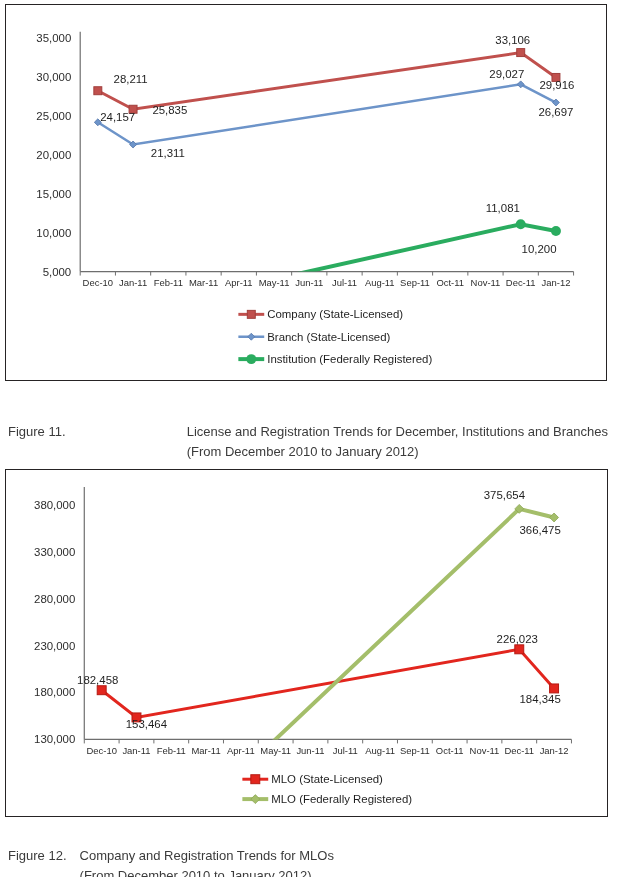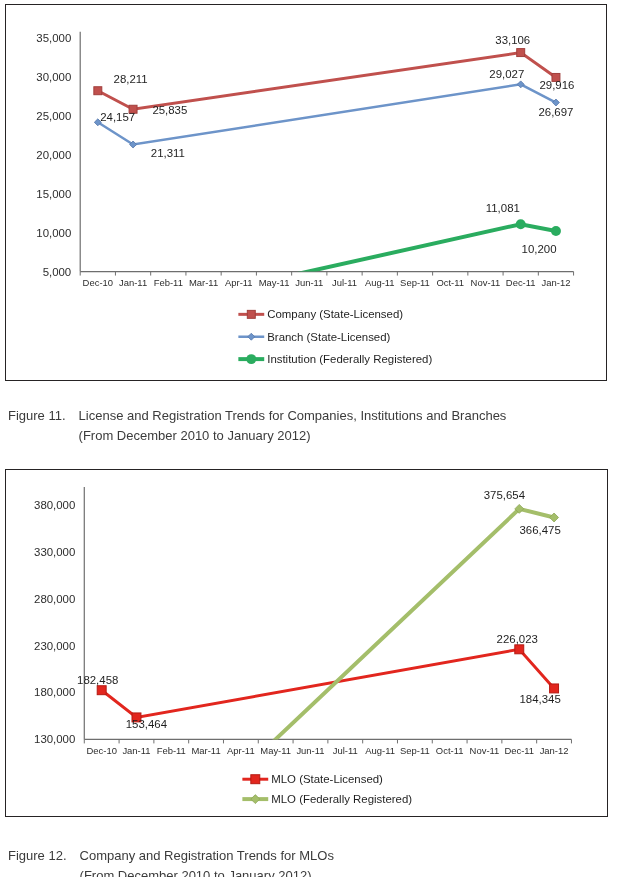--- a/index.html
+++ b/index.html
@@ -10,21 +10,21 @@
   .chart-frame{
     position:absolute;box-sizing:border-box;border:1.5px solid #262324;background:#ffffff;
   }
   #frame-0{left:5px;top:4px;width:602px;height:377px;}
   #frame-1{left:5px;top:469px;width:603px;height:348px;}
   .chart-frame svg{position:absolute;inset:0;width:100%;height:100%;}
   .caption{
     position:absolute;left:8px;display:flex;gap:13px;
     font-size:13px;line-height:20px;color:#3b3b3b;
   }
-  #caption-0{top:393px;width:600px;}
+  #caption-0{top:409px;width:600px;justify-content:space-between;}
   #caption-1{top:833px;width:600px;}
   .cap-label{white-space:nowrap;}
   svg text{font-family:"Liberation Sans", sans-serif;}
 </style>
 </head>
 <body>
 
 <div class="page">
 
   <section>
@@ -120,21 +120,21 @@
             <polygon points="246,330 249.5,333.5 246,337 242.5,333.5" fill="#6D94C9" stroke="#5577AB" stroke-width="0.8"></polygon>
             <text x="262" y="337.5" font-size="11.5" fill="#1f1f1f">Branch (State-Licensed)</text>
             <line x1="233" y1="356" x2="259" y2="356" stroke="#2AAC5F" stroke-width="4"></line>
             <circle cx="246" cy="356" r="5" fill="#2AAC5F"></circle>
             <text x="262" y="360" font-size="11.5" fill="#1f1f1f">Institution (Federally Registered)</text>
           </g>
         </svg>
     </div>
     <p class="caption" id="caption-0">
       <span class="cap-label">Figure 11.</span>
-      <span class="cap-text"><span>License and Registration Trends for Companies, Institutions and Branches</span><br><span>(From December 2010 to January 2012)</span></span>
+      <span class="cap-text"><span>License and Registration Trends for December, Institutions and Branches</span><br><span>(From December 2010 to January 2012)</span></span>
     </p>
   </section>
 
   <section>
     <div class="chart-frame" id="frame-1">
       <svg id="chart-1" xmlns="http://www.w3.org/2000/svg" viewBox="0 0 603 348">
           <defs>
             <clipPath id="chart-1-clip">
               <rect x="78" y="0" width="490" height="271"></rect>
             </clipPath>

